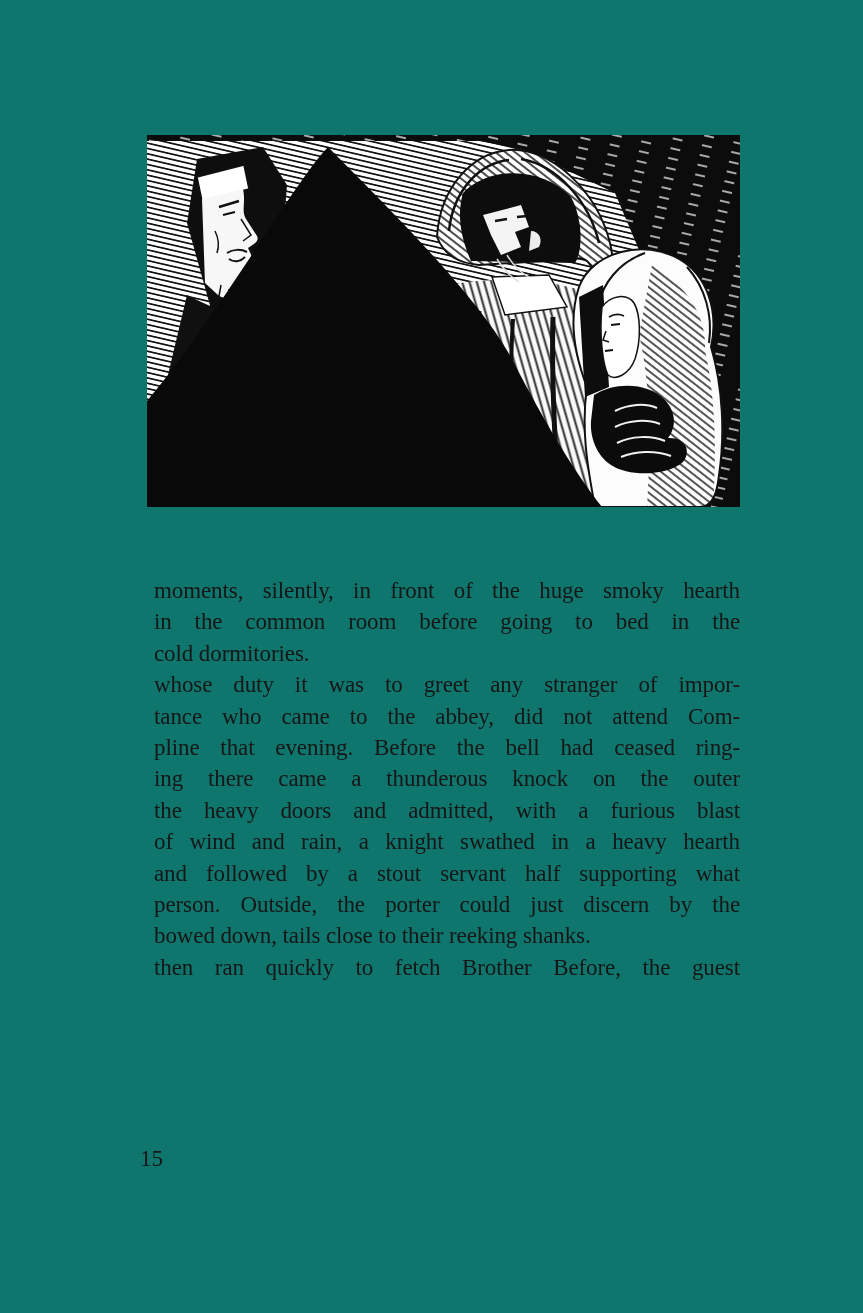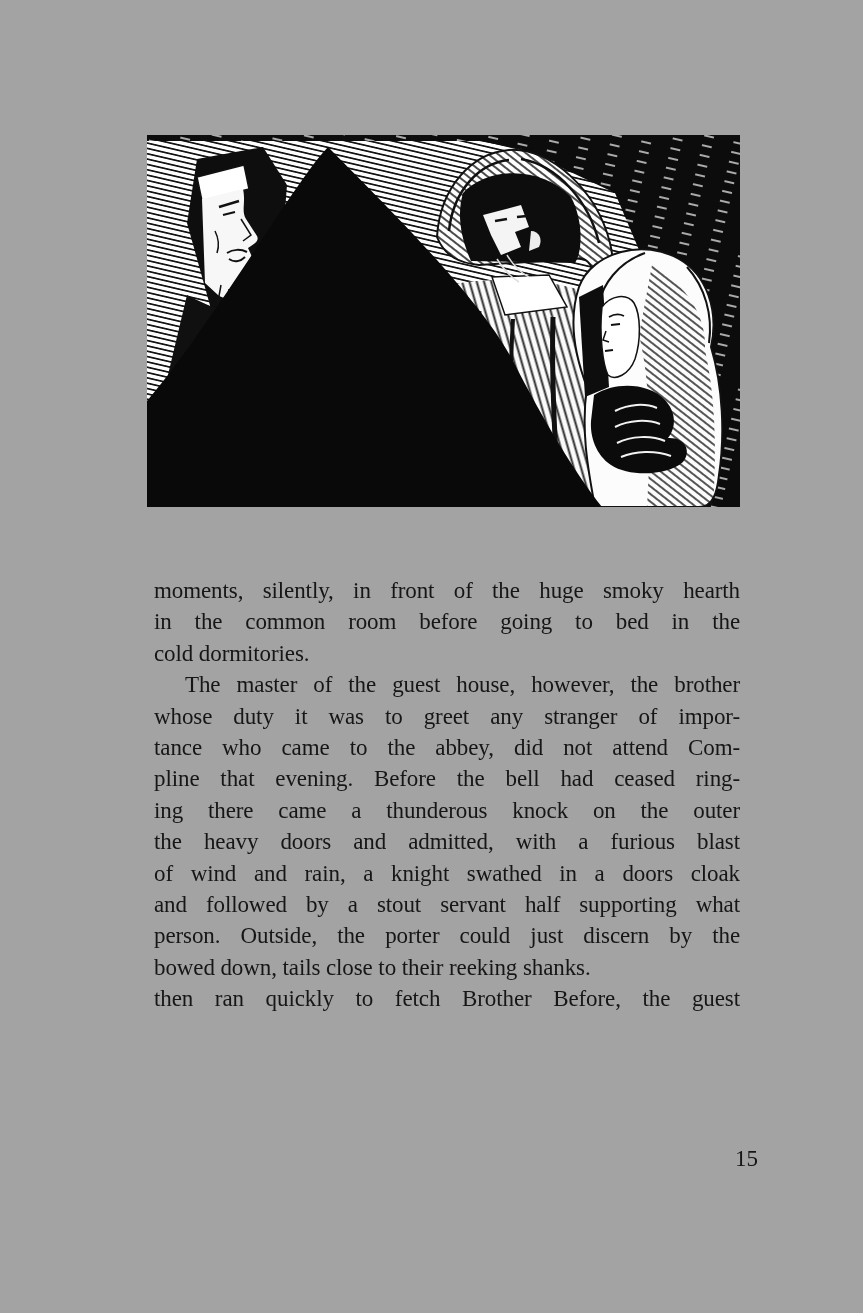--- a/index.html
+++ b/index.html
@@ -1,37 +1,37 @@
 <!DOCTYPE html>
 <html><head>
 <meta charset="utf-8">
 <style>
   html,body { margin:0; padding:0; background:#ffffff; }
   .page {
     position:relative; width:863px; height:1313px;
-    background:#a3a3a3; overflow:hidden;
+    background:#0f766e; overflow:hidden;
     font-family:"Liberation Serif", serif; color:#161616;
   }
   .illustration {
     position:absolute; left:147px; top:135px; width:593px; height:372px;
   }
   .illustration svg { display:block; width:100%; height:100%; }
   .text-block {
     position:absolute; left:154px; top:575px; width:586px;
     font-size:23px; line-height:31.4px; letter-spacing:-0.1px;
   }
   .line {
     height:31.4px; overflow:hidden;
     text-align:justify; text-align-last:justify;
   }
   .line.plain { text-align-last:left; }
   .line.indent { text-indent:31px; }
   .folio {
-    position:absolute; left:172px; top:1146px; width:586px;
-    text-align:right; font-size:23px;
+    position:absolute; left:140px; top:1146px; width:586px;
+    text-align:left; font-size:23px;
   }
 </style>
 </head>
 <body>
 
 <div class="page">
 
   <div class="illustration">
     <svg viewBox="0 0 593 372" preserveAspectRatio="none" role="img" aria-label="Woodcut illustration: an old hooded monk and a large black-cloaked figure seen from behind greet a bearded hooded knight who supports a slight pale hooded traveller">
       <defs>
@@ -116,27 +116,26 @@
       </g>
 
       <path d="M181,12 C160,34 128,86 86,148 C54,196 24,238 0,266 L0,372 L455,372 C428,338 398,288 366,226 C332,160 226,58 181,12 Z" fill="#090909"></path>
     </svg>
   </div>
 
   <div class="text-block">
       <div class="line">moments, silently, in front of the huge smoky hearth</div>
       <div class="line">in the common room before going to bed in the</div>
       <div class="line plain">cold dormitories.</div>
-      <div class="line indent">The master of the guest house, however, the brother</div>
       <div class="line">whose duty it was to greet any stranger of impor-</div>
       <div class="line">tance who came to the abbey, did not attend Com-</div>
       <div class="line">pline that evening. Before the bell had ceased ring-</div>
       <div class="line">ing there came a thunderous knock on the outer</div>
       <div class="line">the heavy doors and admitted, with a furious blast</div>
-      <div class="line">of wind and rain, a knight swathed in a doors cloak</div>
+      <div class="line">of wind and rain, a knight swathed in a heavy hearth</div>
       <div class="line">and followed by a stout servant half supporting what</div>
       <div class="line">person. Outside, the porter could just discern by the</div>
       <div class="line plain">bowed down, tails close to their reeking shanks.</div>
       <div class="line">then ran quickly to fetch Brother Before, the guest</div>
     </div>
 
   <div class="folio">15</div>
 
 </div>
 

